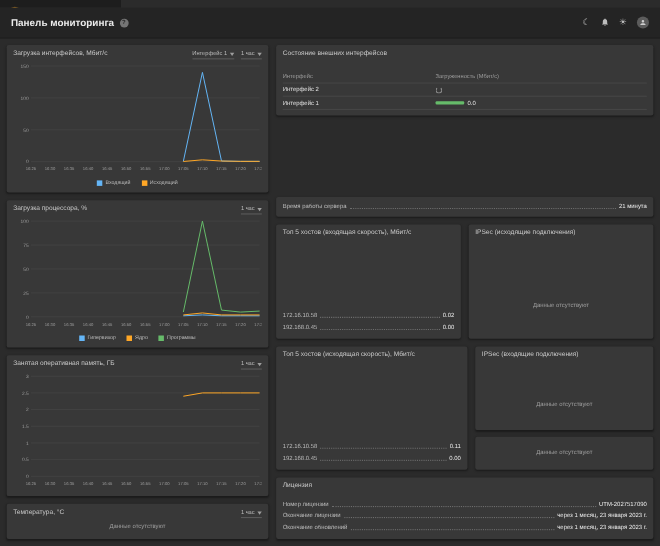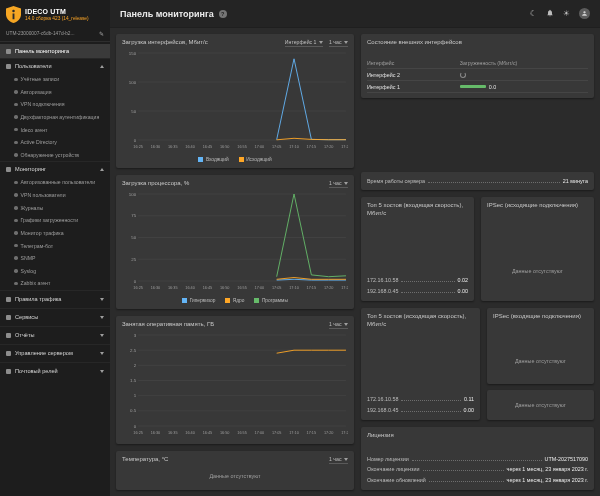--- a/index.html
+++ b/index.html
@@ -1,18 +1,18 @@
 <!DOCTYPE html>
 <html><head>
 <meta charset="utf-8">
 <style>
   *{margin:0;padding:0;box-sizing:border-box;}
   html,body{background:#2b2b2b;}
   body{width:600px;height:496px;overflow:hidden;font-family:"Liberation Sans",sans-serif;-webkit-font-smoothing:antialiased;}
-  .app{width:600px;height:496px;display:flex;}
+  .app{width:600px;height:496px;display:flex;flex-direction:column;}
 
   
   .sidebar{width:110px;min-width:110px;background:#1d1d1d;color:#bdbdbd;display:flex;flex-direction:column;overflow:hidden;}
   .logo-row{display:flex;align-items:center;gap:4px;padding:6px 6px 4px 6px;}
   .logo-title{font-size:7px;font-weight:bold;color:#fff;letter-spacing:.2px;}
   .logo-version{font-size:4.8px;color:#ffa726;margin-top:1.5px;}
   .server-row{display:flex;align-items:center;justify-content:space-between;padding:3px 6px 4px 6px;color:#9e9e9e;font-size:4.8px;border-bottom:1px solid #2e2e2e;}
   .pencil{font-size:6px;color:#9e9e9e;cursor:pointer;}
   .menu{flex:1;overflow:hidden;padding-top:2px;}
   .menu-item{display:flex;align-items:center;gap:4px;padding:4px 6px;color:#d6d6d6;font-size:5.6px;cursor:pointer;}

